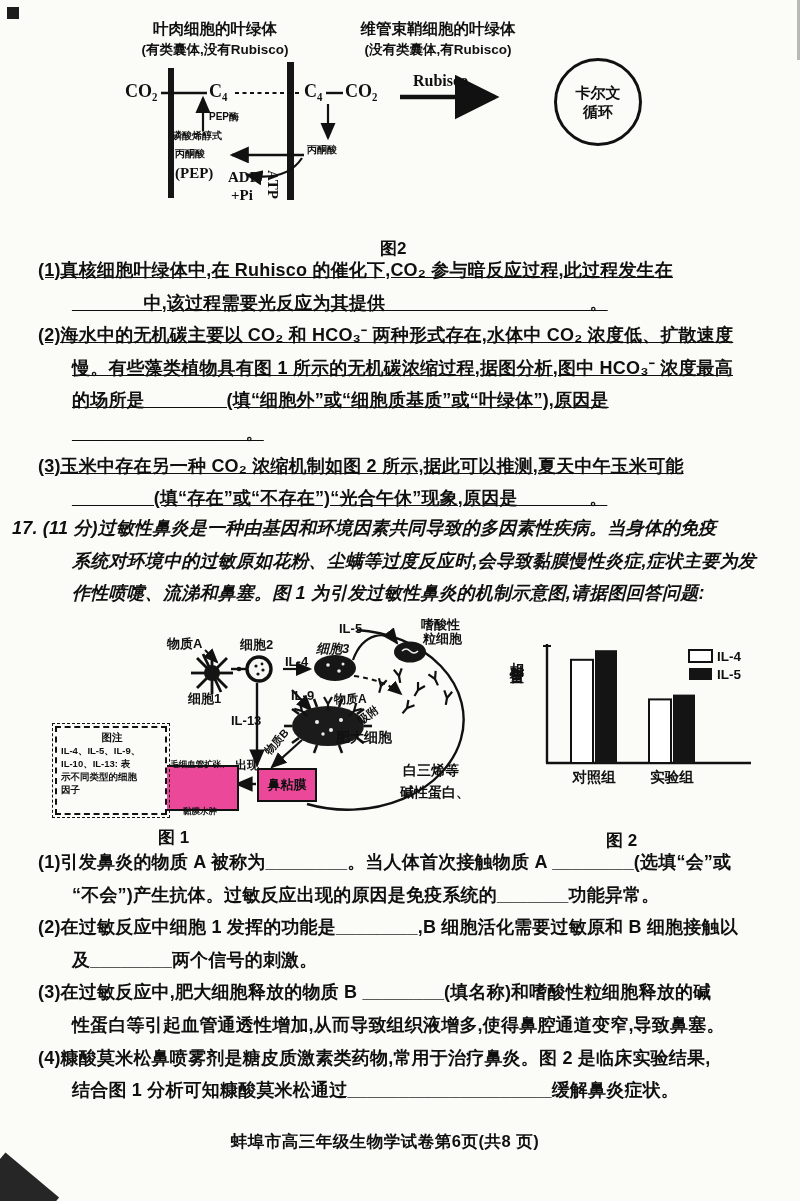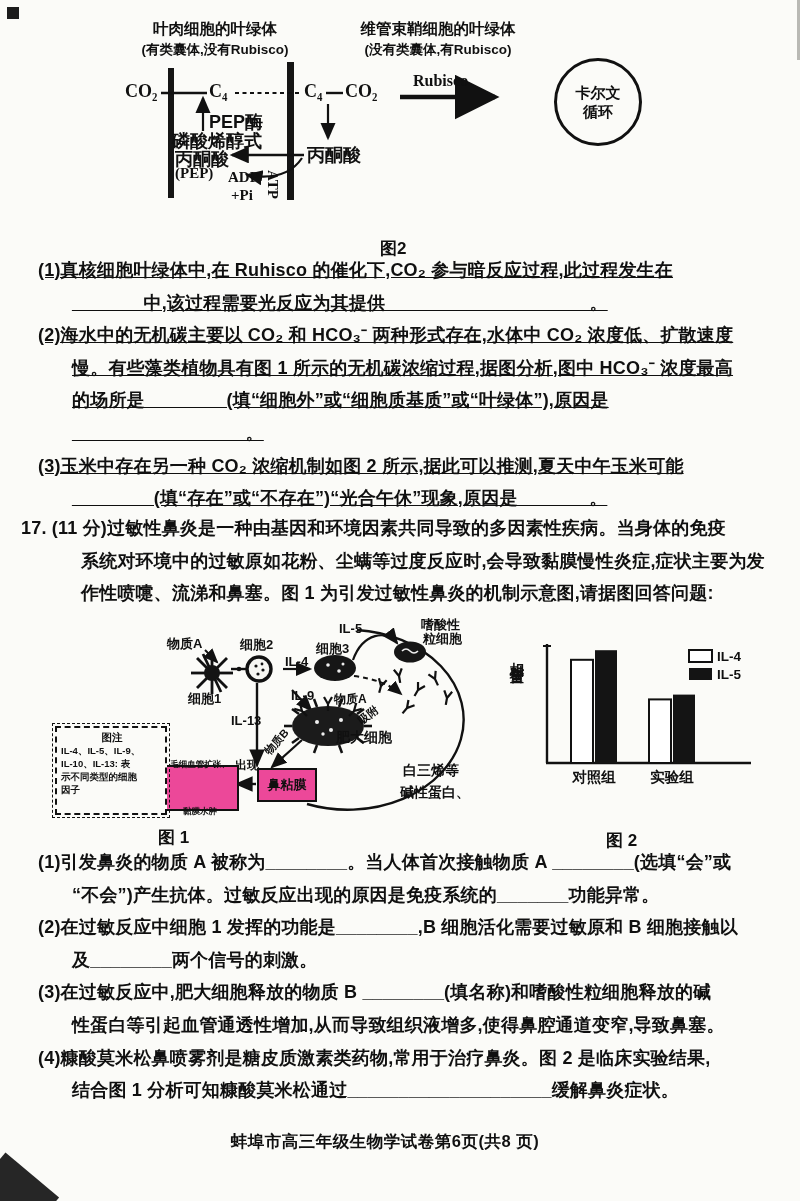--- a/index.html
+++ b/index.html
@@ -16,21 +16,21 @@
   .ind1{padding-left:34px;}
   .ind17{padding-left:60px;}
   
   #fig2top{left:95px;top:12px;width:620px;height:225px;}
   #fig2top .lbl{position:absolute;white-space:nowrap;}
   .hdr{position:absolute;text-align:center;line-height:21px;}
   .hdr .t1{font-size:15.5px;}
   .hdr .t2{font-size:13.5px;}
   .memb{position:absolute;background:#151515;}
   .chem{font-size:18px;font-family:"Liberation Serif","DejaVu Serif",serif;}
-  .small{font-size:18px;}
+  .small{font-size:10px;}
   #calvin{position:absolute;left:459px;top:46px;width:82px;height:82px;border:3.5px solid #111;
     border-radius:50%;display:flex;flex-direction:column;align-items:center;justify-content:center;
     font-size:15px;line-height:19px;background:#fbfbf8;}
   
   #fig1{left:55px;top:616px;width:470px;height:235px;}
   #fig1 .lbl{position:absolute;white-space:nowrap;font-size:13px;}
   .rot{transform-origin:left top;}
   .bx{position:absolute;border:2px solid #111;display:flex;align-items:center;justify-content:center;
       text-align:center;background:#ec4899;gap:36px;}
   #legendbox{left:0px;top:110px;width:102px;height:82px;border:2px dashed #111;outline:1.5px dashed #111;outline-offset:2px;
@@ -113,21 +113,21 @@
   <div class="ln">(1)真核细胞叶绿体中,在 Ruhisco 的催化下,CO₂ 参与暗反应过程,此过程发生在</div>
   <div class="ln ind1">_______中,该过程需要光反应为其提供____________________。</div>
   <div class="ln">(2)海水中的无机碳主要以 CO₂ 和 HCO₃⁻ 两种形式存在,水体中 CO₂ 浓度低、扩散速度</div>
   <div class="ln ind1">慢。有些藻类植物具有图 1 所示的无机碳浓缩过程,据图分析,图中 HCO₃⁻ 浓度最高</div>
   <div class="ln ind1">的场所是________(填“细胞外”或“细胞质基质”或“叶绿体”),原因是</div>
   <div class="ln ind1">_________________。</div>
   <div class="ln">(3)玉米中存在另一种 CO₂ 浓缩机制如图 2 所示,据此可以推测,夏天中午玉米可能</div>
   <div class="ln ind1">________(填“存在”或“不存在”)“光合午休”现象,原因是_______。</div>
 </div>
 
-<div class="tblock" style="left:21px;top:512px;">
+<div class="tblock" style="left:12px;top:512px;font-style:italic;">
   <div class="ln">17. (11 分)过敏性鼻炎是一种由基因和环境因素共同导致的多因素性疾病。当身体的免疫</div>
   <div class="ln ind17">系统对环境中的过敏原如花粉、尘螨等过度反应时,会导致黏膜慢性炎症,症状主要为发</div>
   <div class="ln ind17">作性喷嚏、流涕和鼻塞。图 1 为引发过敏性鼻炎的机制示意图,请据图回答问题:</div>
 </div>
 
 <div class="abs" id="fig1">
   <svg class="abs" style="left:0;top:0;" width="470" height="235" viewBox="0 0 470 235">
     <defs>
       <marker id="arw2" markerWidth="9" markerHeight="9" refX="6.5" refY="3.2" orient="auto">
         <path d="M0,0 L7.5,3.2 L0,6.4 Z" fill="#111"></path>
@@ -212,21 +212,21 @@
 
     <line x1="247" y1="124" x2="217" y2="151" stroke="#111" stroke-width="2.2" marker-end="url(#arw2)"></line>
 
     <line x1="201" y1="168" x2="182" y2="168" stroke="#111" stroke-width="2.4" marker-end="url(#arw2)"></line>
   </svg>
 
   <div class="lbl" style="left:112px;top:19px;">物质A</div>
   <div class="lbl" style="left:133px;top:74px;">细胞1</div>
   <div class="lbl" style="left:185px;top:20px;">细胞2</div>
   <div class="lbl" style="left:230px;top:38px;">IL-4</div>
-  <div class="lbl" style="left:261px;top:24px;">细胞3</div>
+  <div class="lbl" style="left:261px;top:24px;font-style:italic;">细胞3</div>
   <div class="lbl" style="left:284px;top:5px;">IL-5</div>
   <div class="lbl" style="left:366px;top:0px;">嗜酸性</div>
   <div class="lbl" style="left:368px;top:14px;">粒细胞</div>
   <div class="lbl" style="left:236px;top:72px;">IL-9</div>
   <div class="lbl" style="left:279px;top:75px;font-size:12px;">物质A</div>
   <div class="lbl" style="left:176px;top:97px;">IL-13</div>
   <div class="lbl rot" style="left:206px;top:132px;font-size:11px;transform:rotate(-48deg);">物质B</div>
   <div class="lbl rot" style="left:300px;top:100px;font-size:11px;transform:rotate(-38deg);">吸附</div>
   <div class="lbl" style="left:281px;top:113px;font-size:14px;">肥大细胞</div>
   <div class="lbl" style="left:345px;top:128px;font-size:14px;margin-top:40px;">碱性蛋白、</div>

